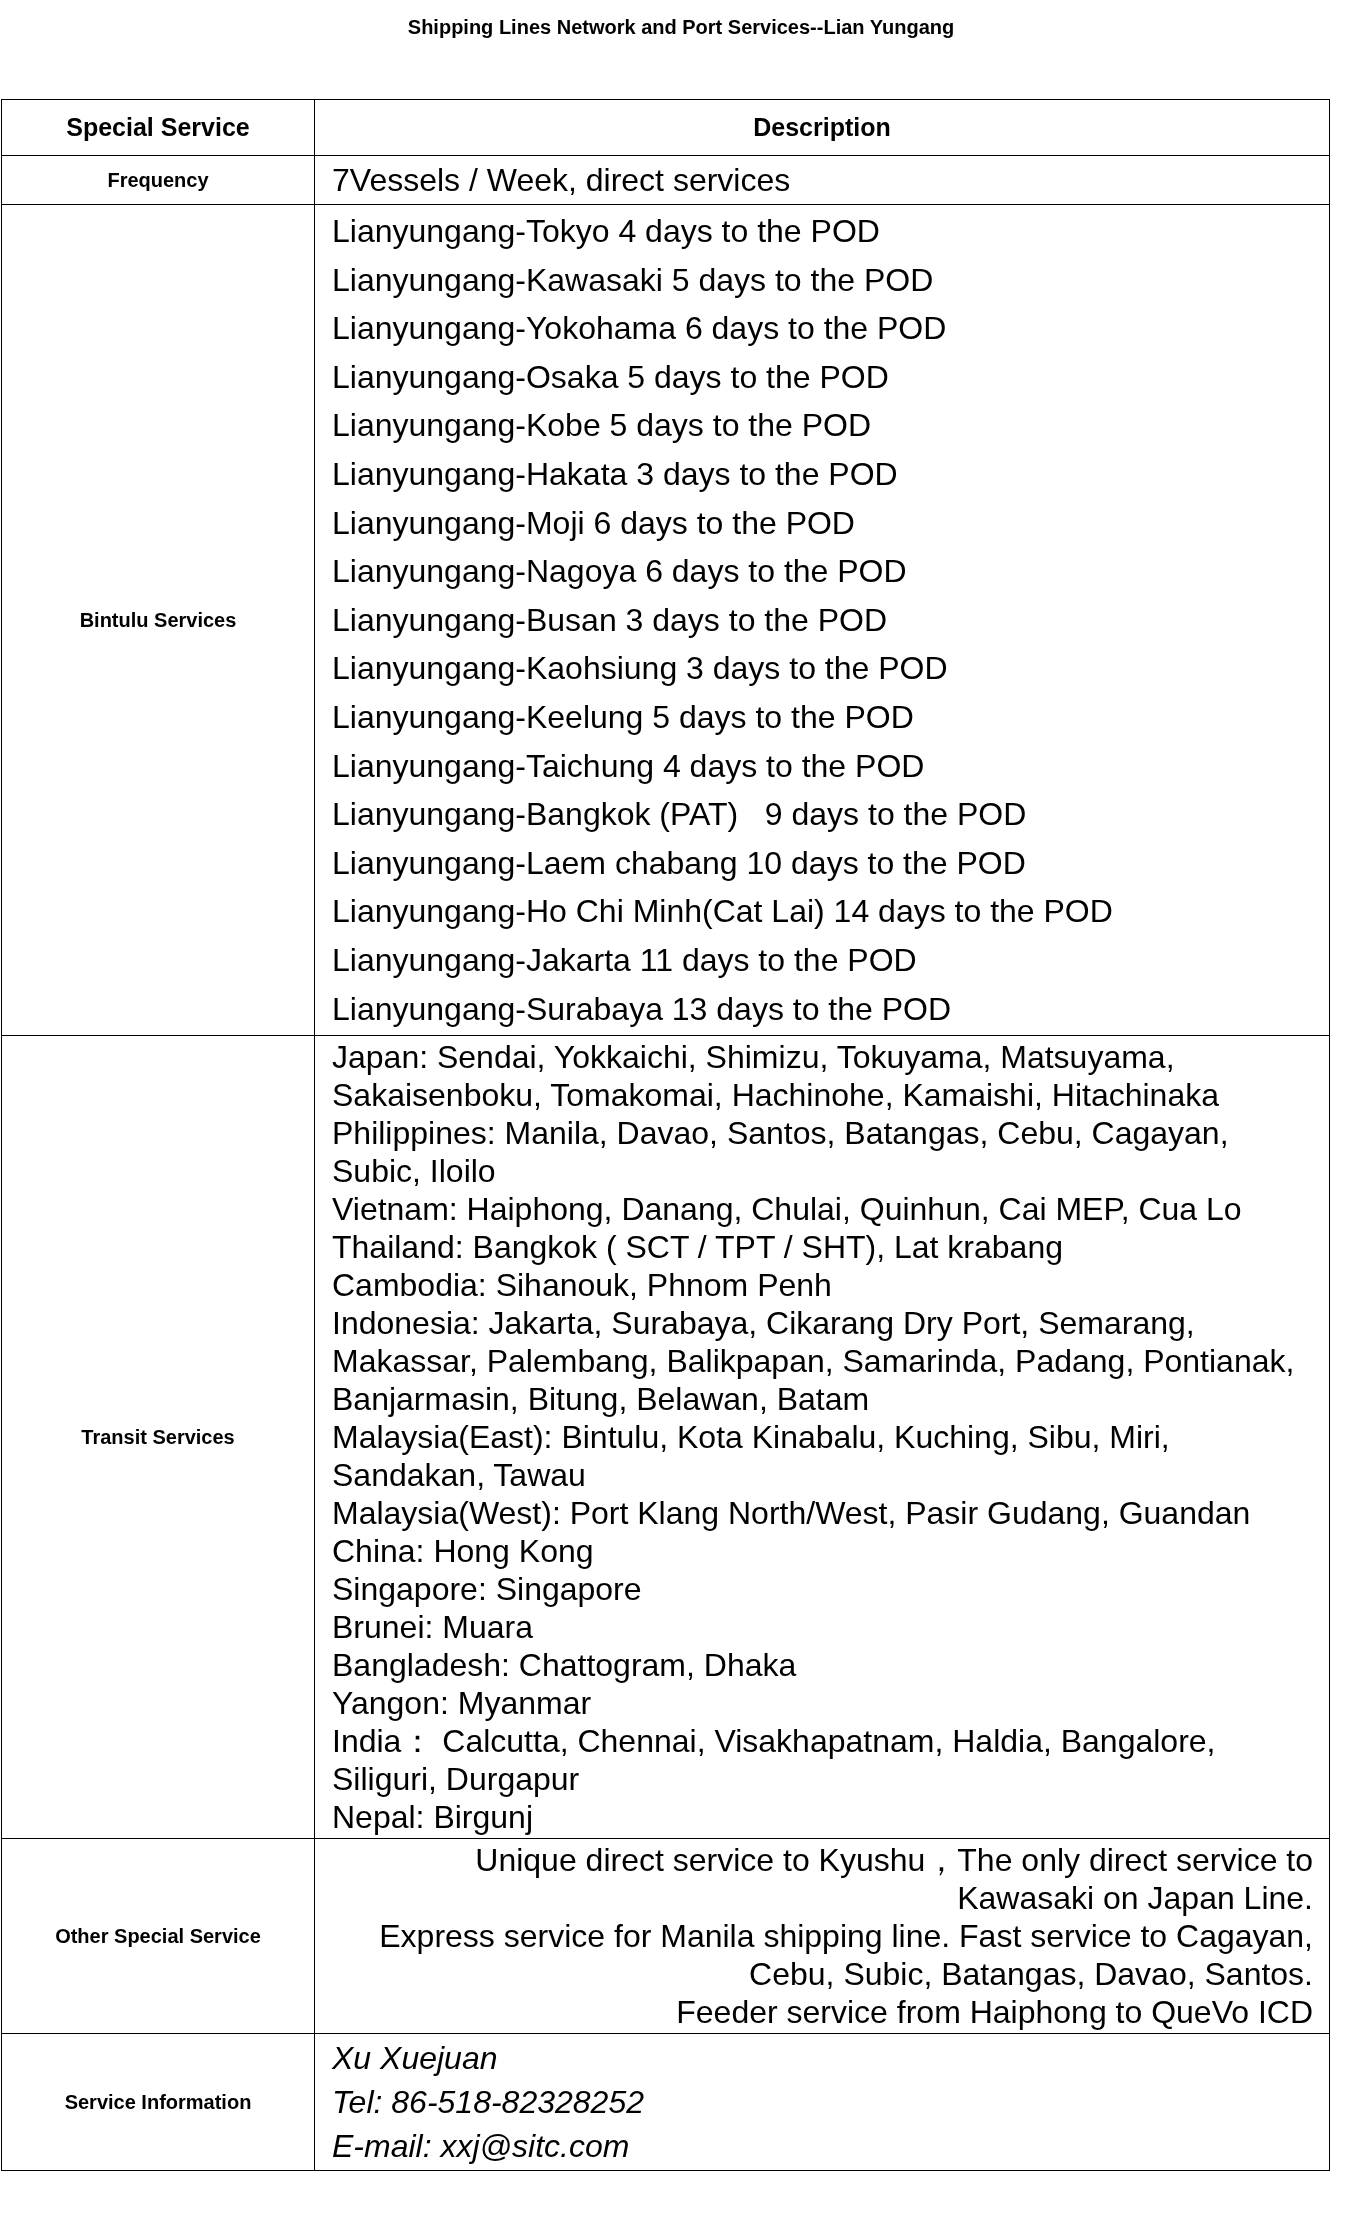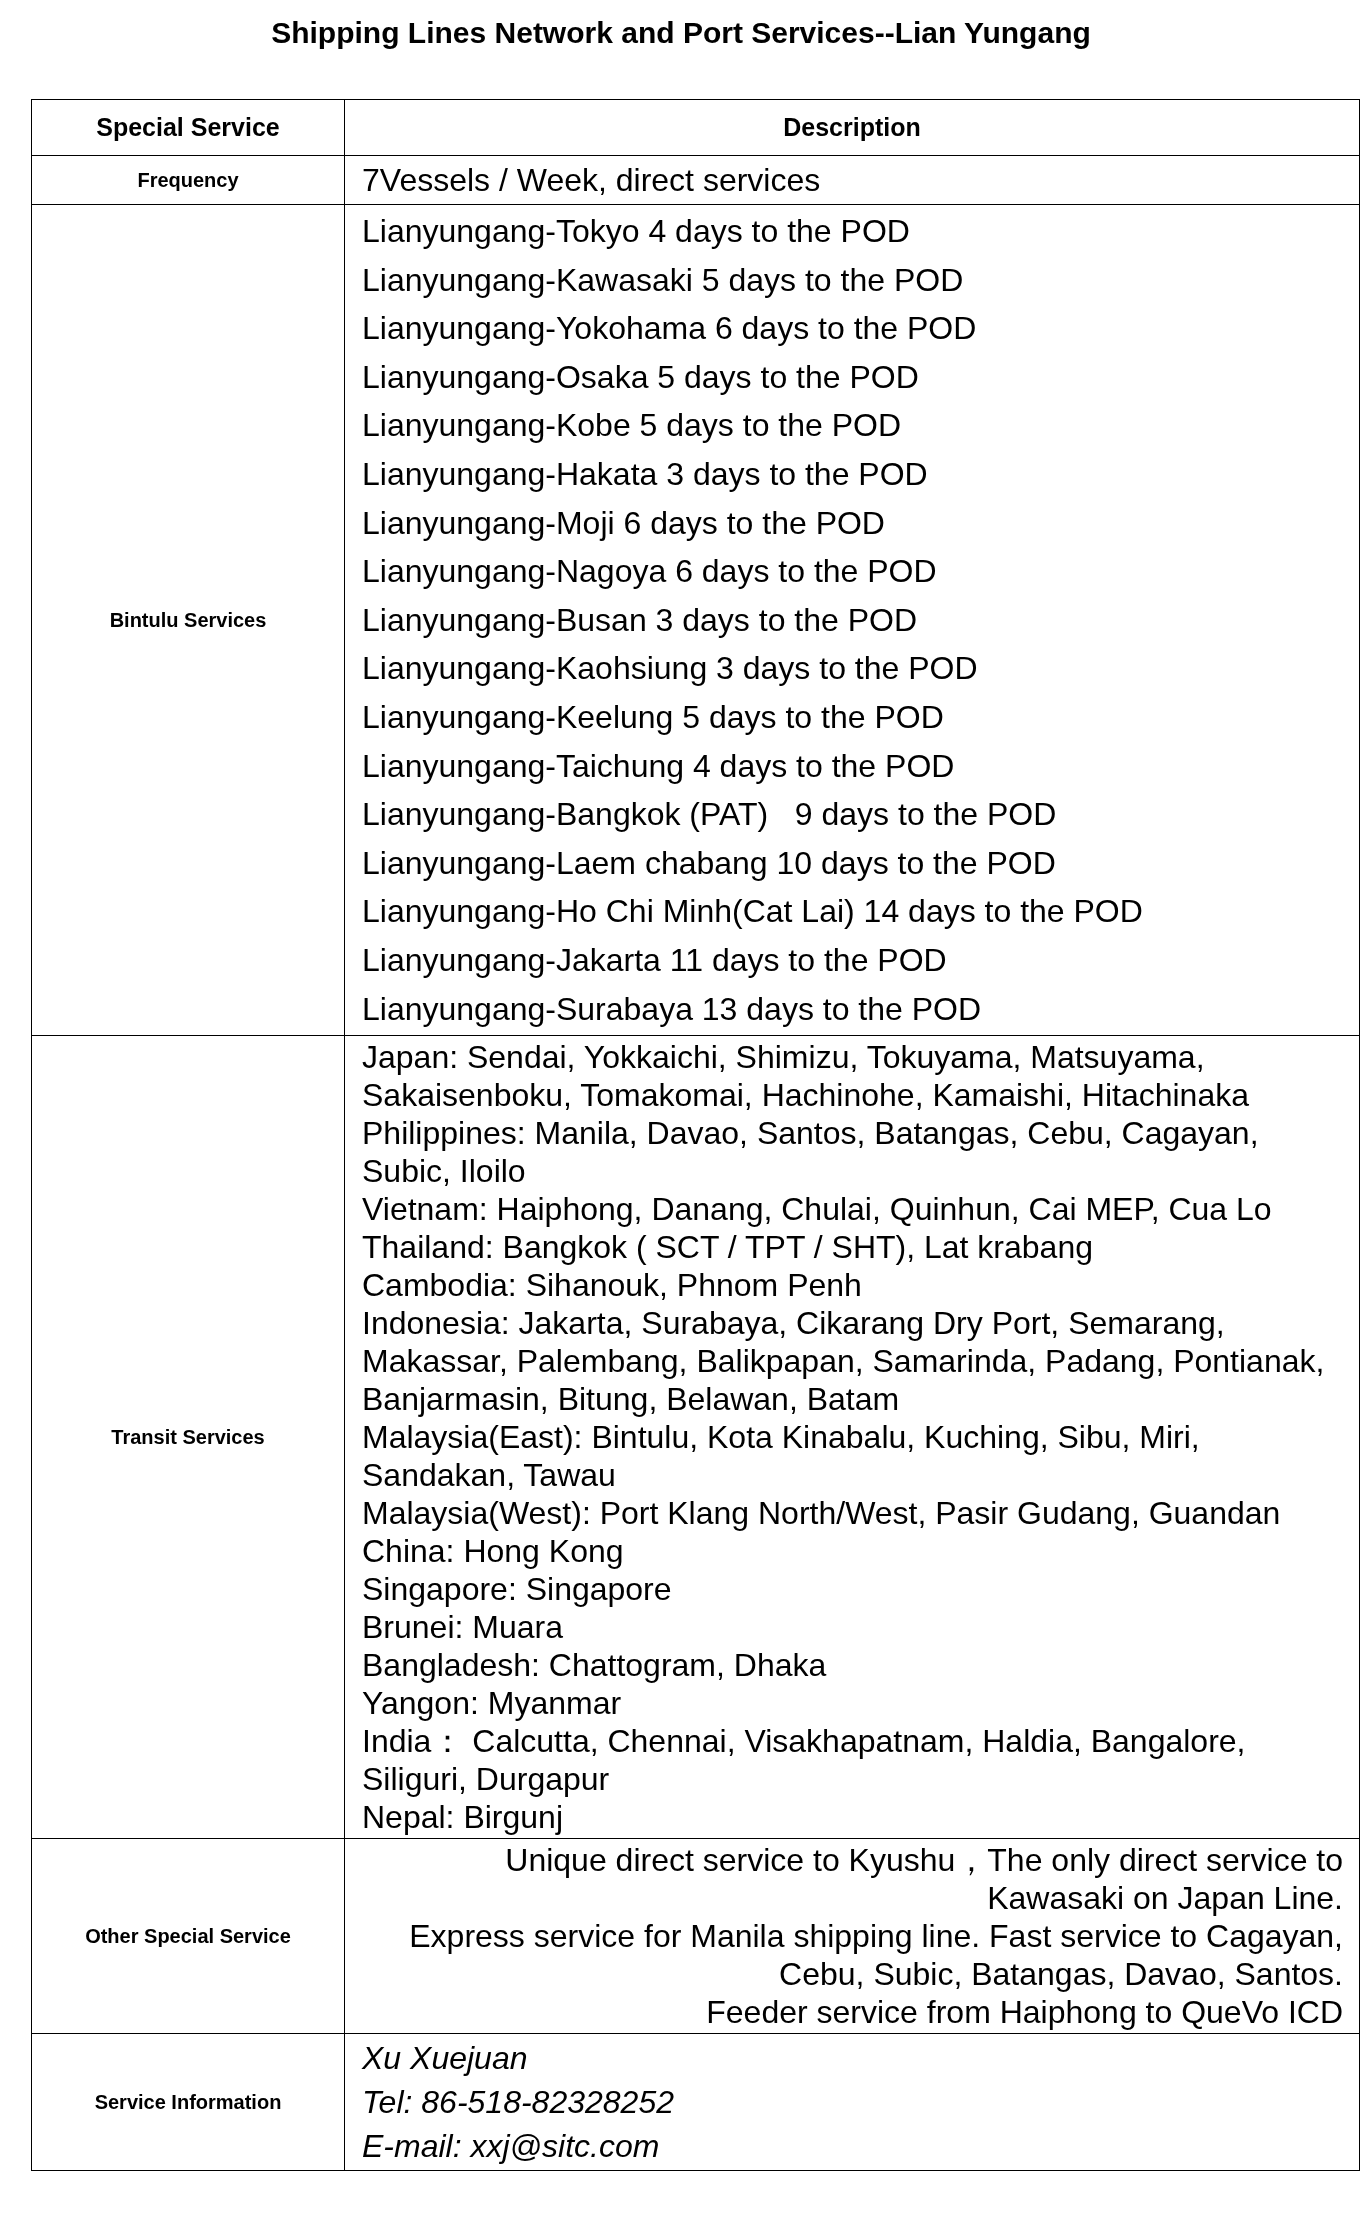--- a/index.html
+++ b/index.html
@@ -15,27 +15,27 @@
     height: 2231px;
     background: #ffffff;
     overflow: hidden;
   }
   .doc-title {
     position: absolute;
     top: 16px;
     left: 0;
     width: 1362px;
     text-align: center;
-    font-size: 30px;
+    font-size: 20px;
     font-weight: 700;
     letter-spacing: 0px;
   }
   table.services-table {
     position: absolute;
-    left: 31px;
+    left: 1px;
     top: 99px;
     width: 1328px;
     border-collapse: collapse;
     table-layout: fixed;
   }
   .services-table col.c-label { width: 313px; }
   .services-table col.c-desc  { width: 1015px; }
   .services-table th,
   .services-table td {
     border: 1.5px solid #000000;

